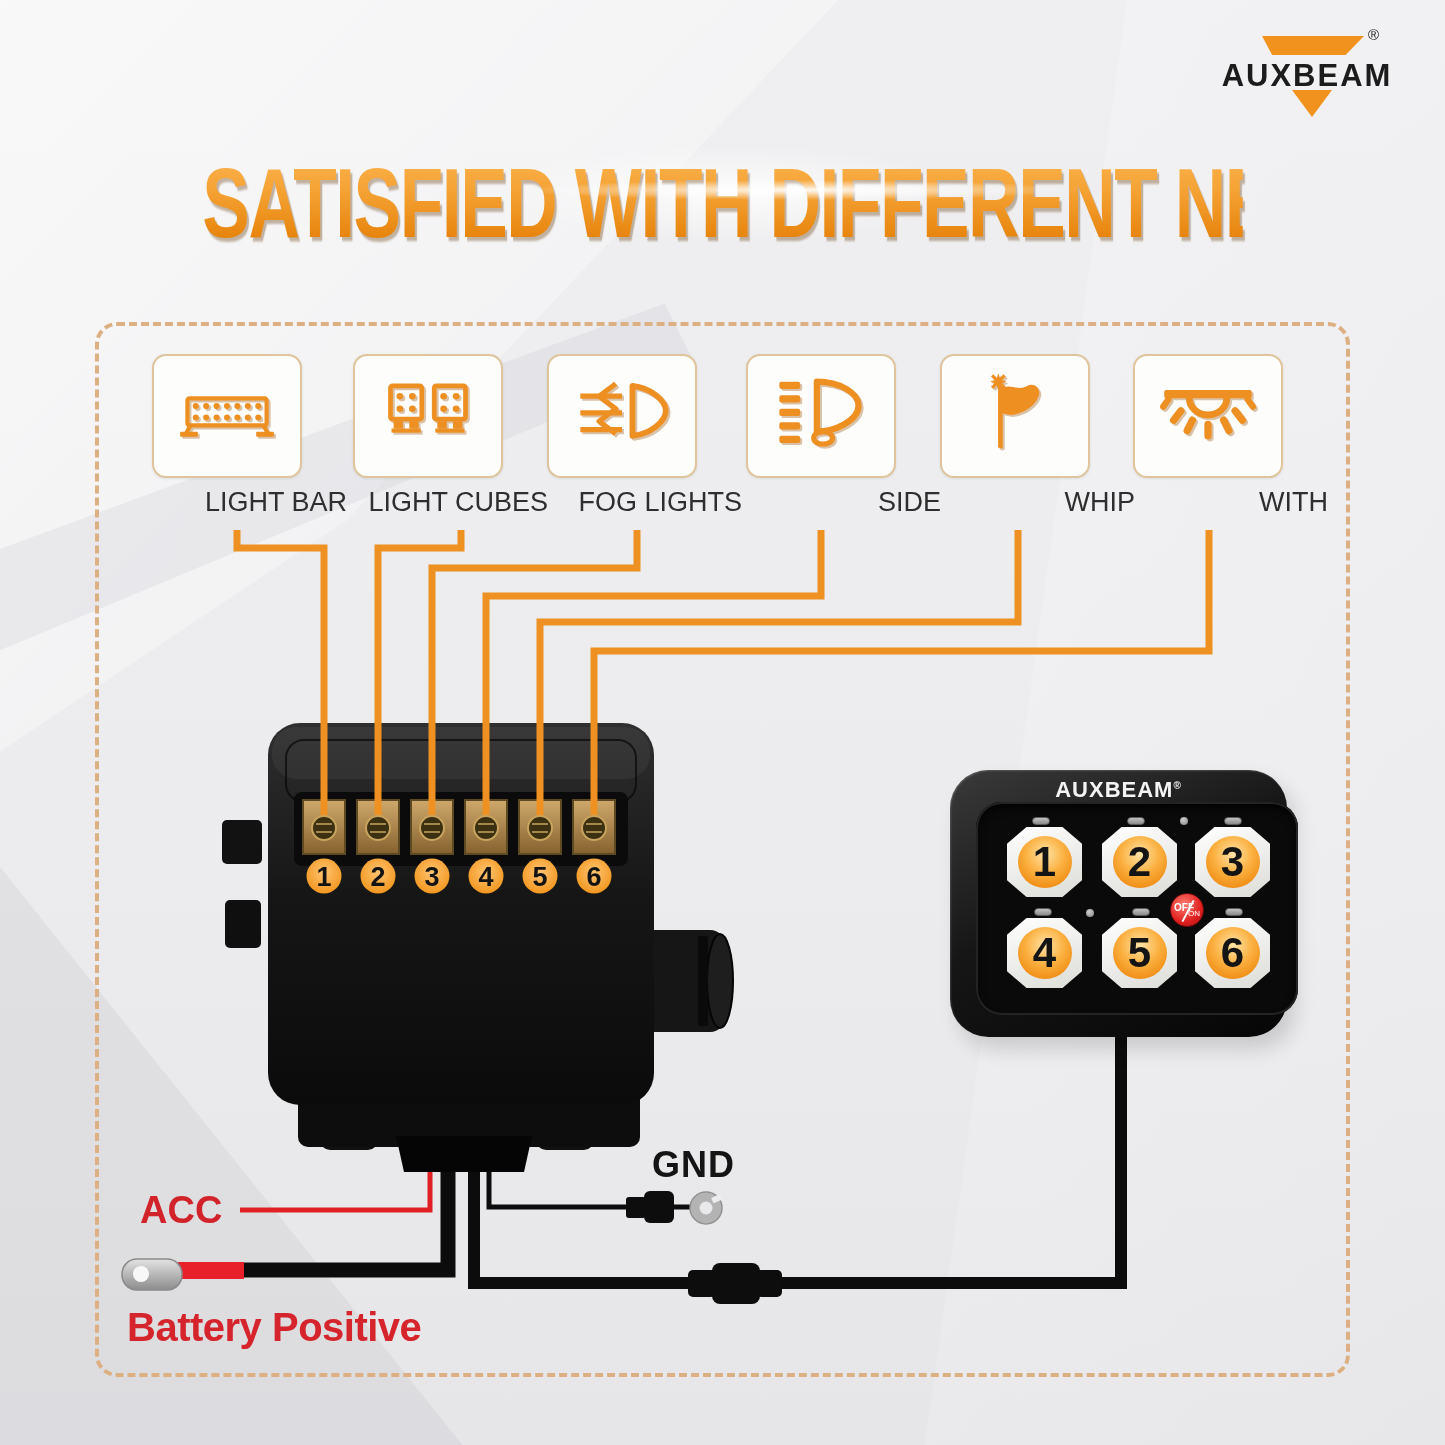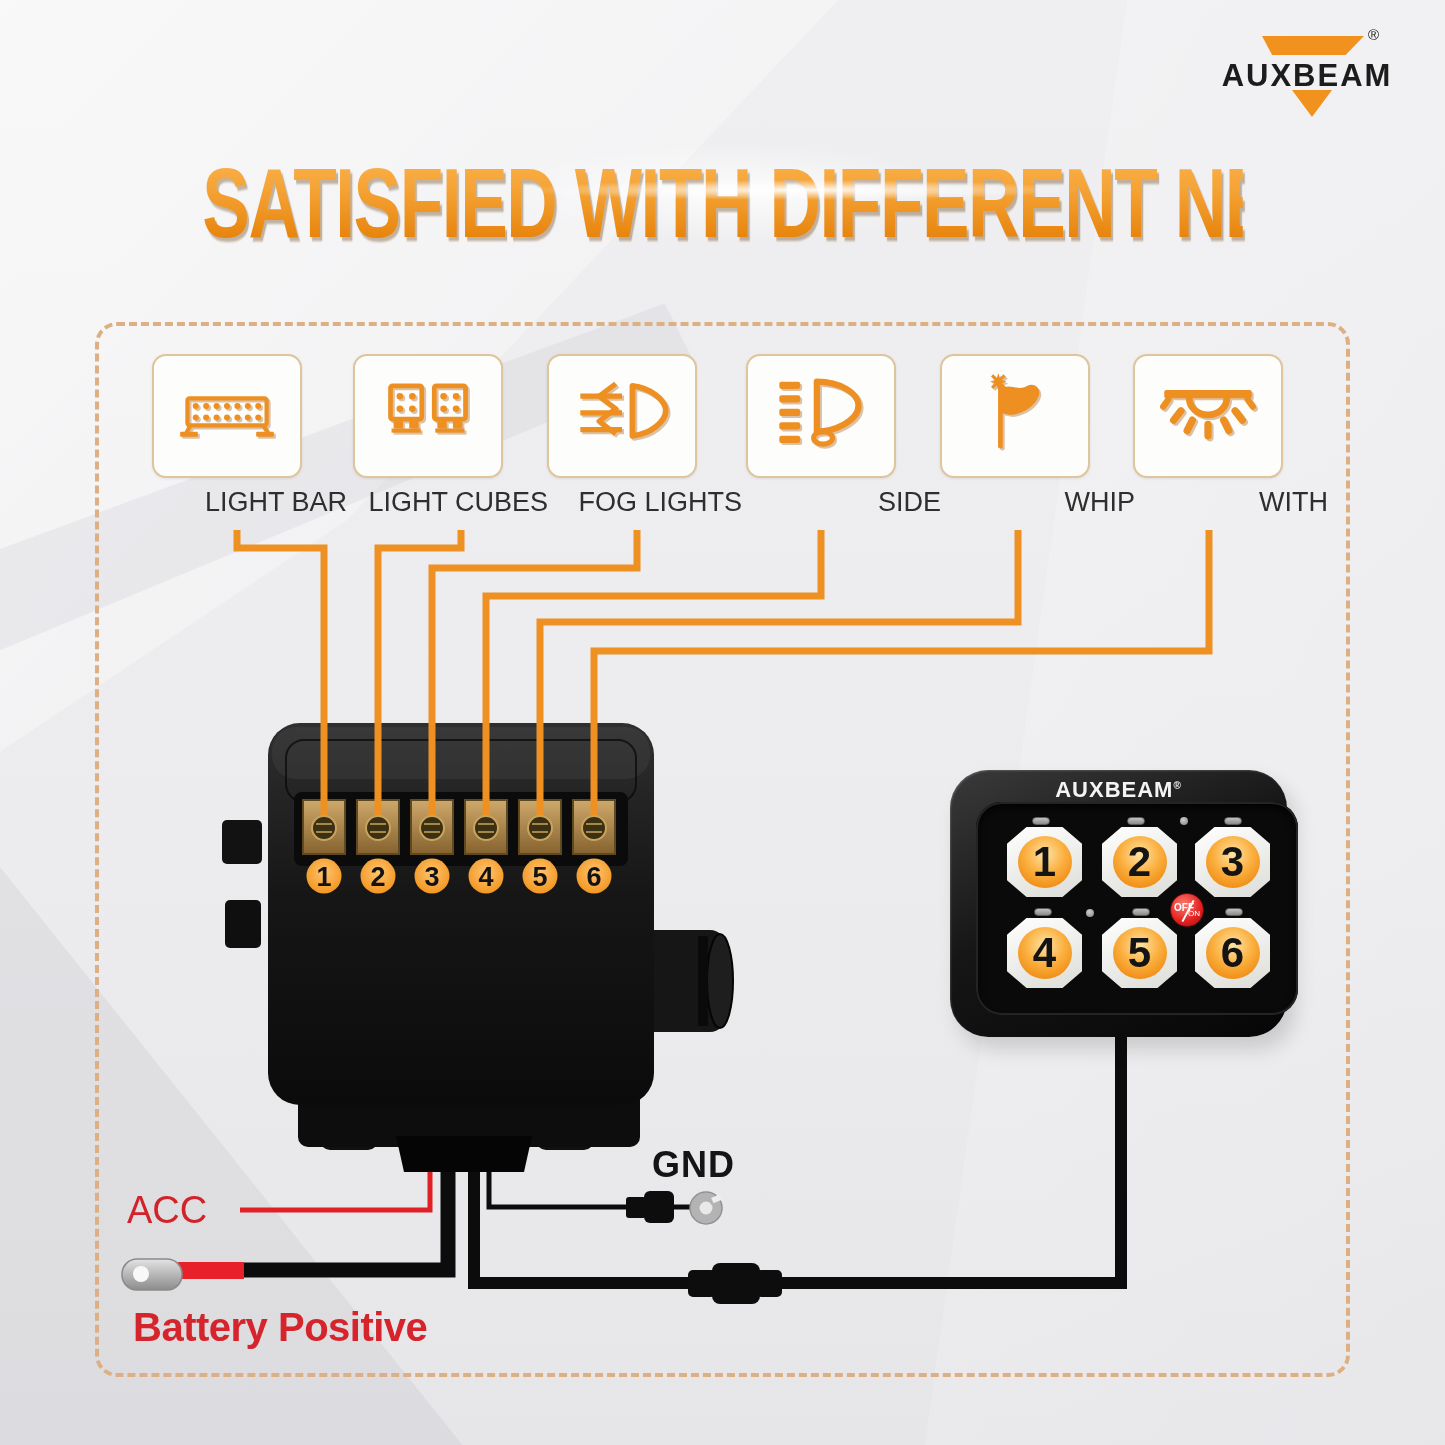--- a/index.html
+++ b/index.html
@@ -50,23 +50,23 @@
     display:flex;align-items:center;justify-content:center;
     box-shadow:0 1px 3px rgba(0,0,0,.08);}
   .card svg{filter:drop-shadow(2px 2px 0 rgba(150,75,0,.33));}
   .acc-label{position:absolute;top:487px;width:220px;text-align:right;
     font-size:27px;color:#2E2E2E;white-space:nowrap;}
 
   
   .scene{position:absolute;left:0;top:0;width:1445px;height:1445px;}
 
   
-  .lbl-acc{position:absolute;left:127px;top:1189px;font-size:38px;font-weight:normal;color:#D2232A;}
+  .lbl-acc{position:absolute;left:140px;top:1189px;font-size:38px;font-weight:bold;color:#D2232A;}
   .lbl-gnd{position:absolute;left:652px;top:1144px;font-size:36px;font-weight:bold;color:#141414;letter-spacing:1px;}
-  .lbl-batt{position:absolute;left:127px;top:1305px;font-size:40px;font-weight:bold;color:#D6242C;letter-spacing:-.5px;margin-left:6px;}
+  .lbl-batt{position:absolute;left:127px;top:1305px;font-size:40px;font-weight:bold;color:#D6242C;letter-spacing:-.5px;}
 
   
   .panel{position:absolute;left:918px;top:770px;width:337px;height:267px;border-radius:38px;
     background:linear-gradient(155deg,#3A3A3A 0%,#161616 45%,#060606 100%);
     box-shadow:inset 1px 1px 2px rgba(255,255,255,.18),8px 12px 20px rgba(0,0,0,.15);margin-left:32px;}
   .panel-brand{position:absolute;top:7px;width:100%;text-align:center;color:#F4F4F4;
     font-size:22px;font-weight:bold;letter-spacing:1px;}
   .panel-brand sup{font-size:10px;}
   .panel-inner{position:absolute;left:26px;top:32px;width:322px;height:213px;border-radius:26px;
     background:#0A0A0A;

